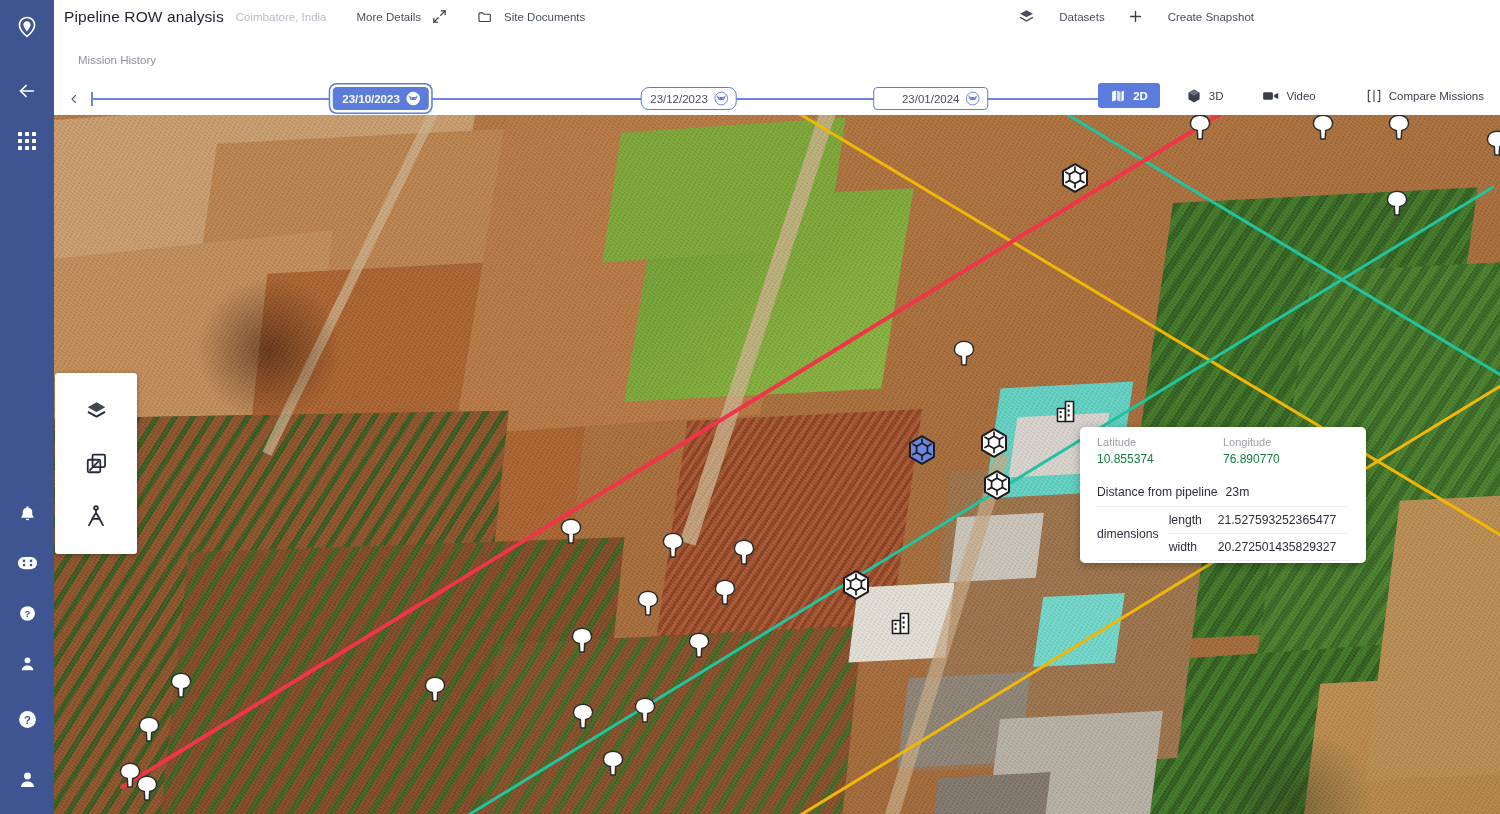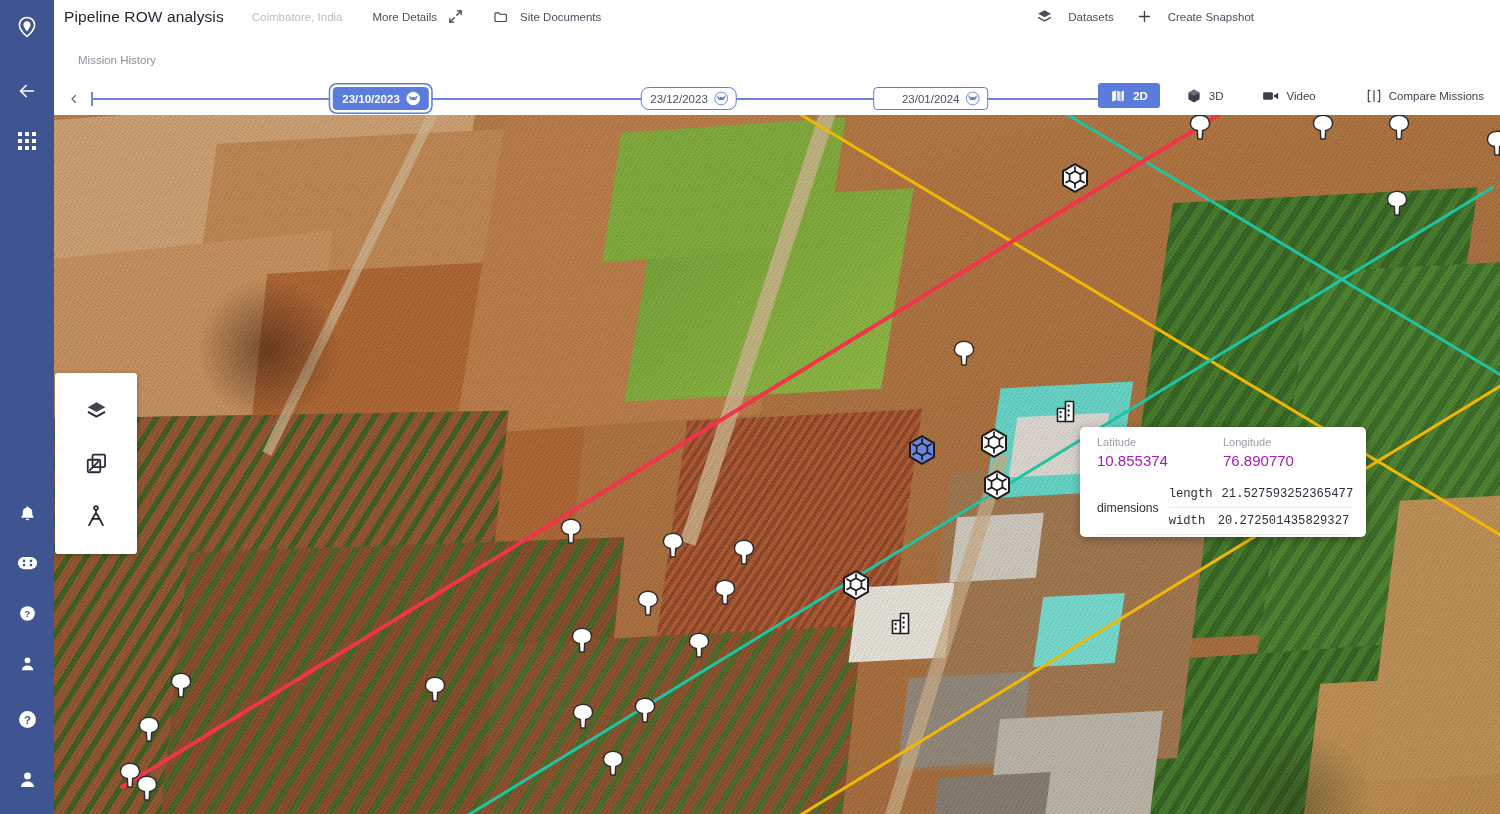--- a/index.html
+++ b/index.html
@@ -24,25 +24,25 @@
   .rail-sp { flex: 1 1 auto; }
 
   
   .topbar {
     position: absolute; left: 54px; top: 0; width: 1200px; height: 33px;
     background: #ffffff; display: flex; align-items: center; z-index: 30;
   }
   .app-title {
     font-size: 15.5px; color: #1f2430; font-weight: 400; margin-left: 10px; letter-spacing: .1px;
   }
-  .site-loc { font-size: 11.5px; color: #b9bcc4; margin-left: 28px; }
+  .site-loc { font-size: 11.5px; color: #b9bcc4; margin-left: 12px; }
   .tb-link { font-size: 11.5px; color: #4a4f5c; margin-left: 30px; cursor: pointer; }
   .tb-ico { margin-left: 11px; color: #3a3f4b; display: flex; align-items: center; cursor: pointer; }
   .tb-right { margin-left: auto; display: flex; align-items: center; padding-right: 0px; }
-  .tb-right .tb-link { margin-left: 15px; }
+  .tb-right .tb-link { margin-left: 24px; }
   .tb-right .tb-ico { margin-left: 22px; }
 
   
   .hist-wrap {
     position: absolute; left: 54px; top: 33px; width: 1446px; height: 82px;
     background: #ffffff; z-index: 30;
   }
   .hist-label {
     position: absolute; left: 24px; top: 21px; font-size: 11.5px; color: #8d919c;
   }
@@ -146,31 +146,31 @@
     z-index: 25; overflow: hidden;
   }
   .pop-title {
     font-size: 14.5px; color: #262b36; padding: 14px 17px 13px 17px;
     border-bottom: 1px solid #e6e8ec;
   }
   .pop-body { padding: 9px 17px 2px 17px; }
   .ll-row { display: flex; }
   .ll-col { width: 50%; }
   .ll-k { font-size: 11px; color: #9a9ea8; margin-bottom: 4px; }
-  .ll-v { font-size: 15px; color: #a21caf; }
+  .ll-v { font-size: 12px; color: #15803d; }
   .kv {
     display: flex; align-items: center; gap: 8px;
     border-bottom: 1px solid #ececf0; padding: 7px 0; font-size: 12.2px; color: #2a2f3a;
   }
   .kv:first-of-type { border-top: none; }
   .kv-k { color: #2a2f3a; }
   .kv-v { color: #2a2f3a; }
   .dims { display: flex; align-items: stretch; border-bottom: 1px solid #ececf0; }
   .dims-k { display: flex; align-items: center; font-size: 12.2px; color: #2a2f3a; padding-right: 10px; }
-  .dims-rows { flex: 1 1 auto; font-family: Liberation Mono, monospace; }
+  .dims-rows { flex: 1 1 auto; }
   .dims-row {
     display: flex; gap: 9px; font-size: 12.2px; color: #2a2f3a; padding: 6px 0;
   }
   .dims-row + .dims-row { border-top: 1px solid #ececf0; }
   .dims-lbl { min-width: 40px; }
 </style>
 </head>
 <body>
 
 <div id="app">
@@ -598,20 +598,24 @@
             <div class="ll-v">10.855374</div>
           </div>
           <div class="ll-col">
             <div class="ll-k">Longitude</div>
             <div class="ll-v">76.890770</div>
           </div>
         </div>
 
         <div style="height:12px"></div>
 
+        <div class="kv">
+          <span class="kv-k">Distance from pipeline</span>
+          <span class="kv-v">23m</span>
+        </div>
 
         <div class="dims">
           <div class="dims-k">dimensions</div>
           <div class="dims-rows">
             <div class="dims-row">
               <span class="dims-lbl">length</span>
               <span>21.527593252365477</span>
             </div>
             <div class="dims-row">
               <span class="dims-lbl">width</span>

